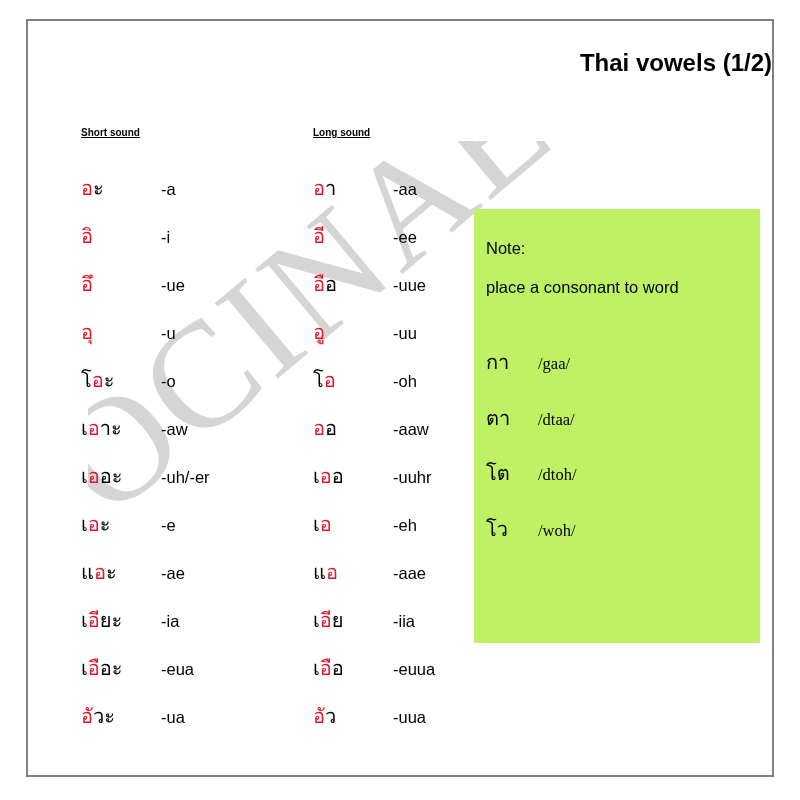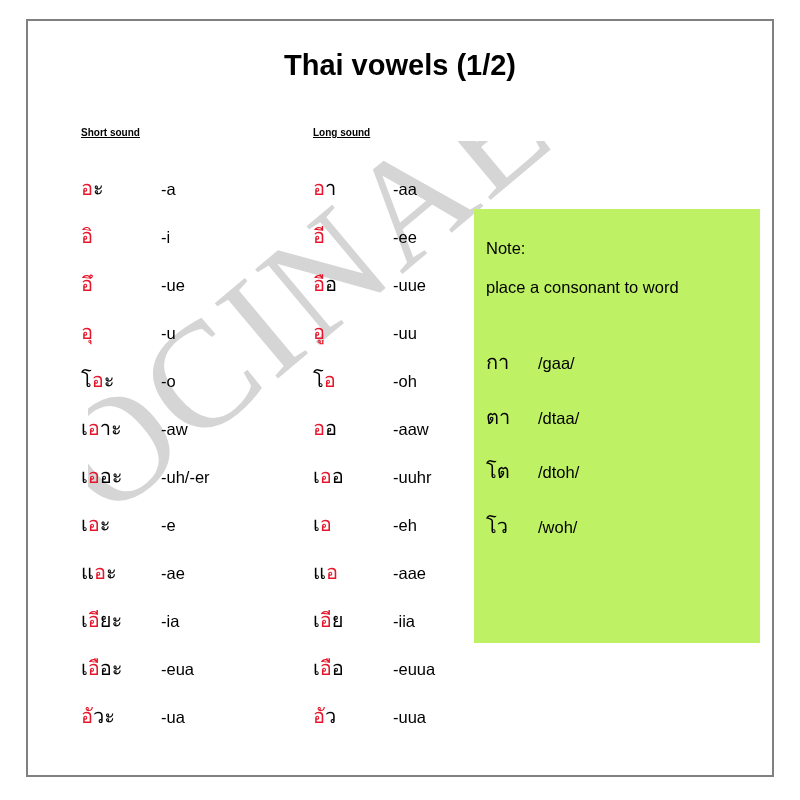--- a/index.html
+++ b/index.html
@@ -42,22 +42,22 @@
     font-family: "Liberation Serif", serif;
     font-size: 150px;
     fill: #d5d5d5;
     letter-spacing: 4px;
   }
   #title {
     position: absolute;
     left: 0;
     top: 28px;
     width: 100%;
-    text-align: center;
-    font-size: 29px;
+    text-align: right;
+    font-size: 24px;
     font-weight: bold;
     color: #000000;
     z-index: 3;
   }
   .col-header {
     position: absolute;
     font-size: 10px;
     font-weight: bold;
     color: #000000;
     text-decoration: underline;
@@ -125,21 +125,21 @@
     line-height: 38.5px;
     color: #000000;
     white-space: nowrap;
   }
   .ex-thai {
     display: inline-block;
     width: 52px;
     font-size: 20px;
     margin-top: 15px;
   }
-  .ex-rom { display: inline-block; }
+  .ex-rom { display: inline-block; font-family: Liberation Serif, serif; }
 </style>
 </head>
 <body>
 
 <div id="page">
 
   <div id="watermark">
     <svg viewBox="0 0 560 460" xmlns="http://www.w3.org/2000/svg">
       <text class="wm-text" x="20" y="380" transform="rotate(-40 20 380)">OCINAE</text>
     </svg>

